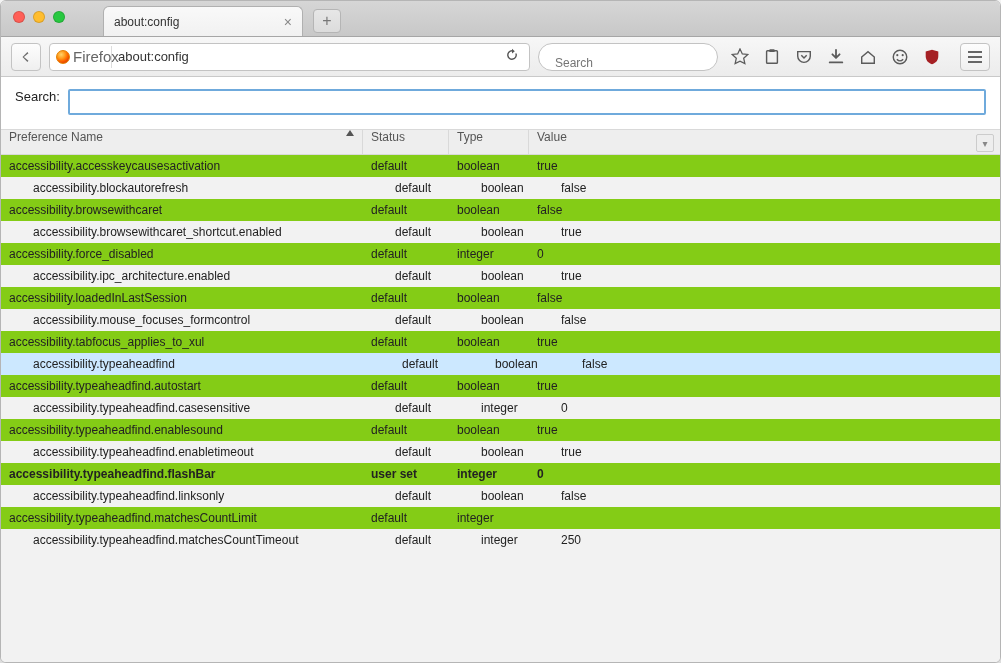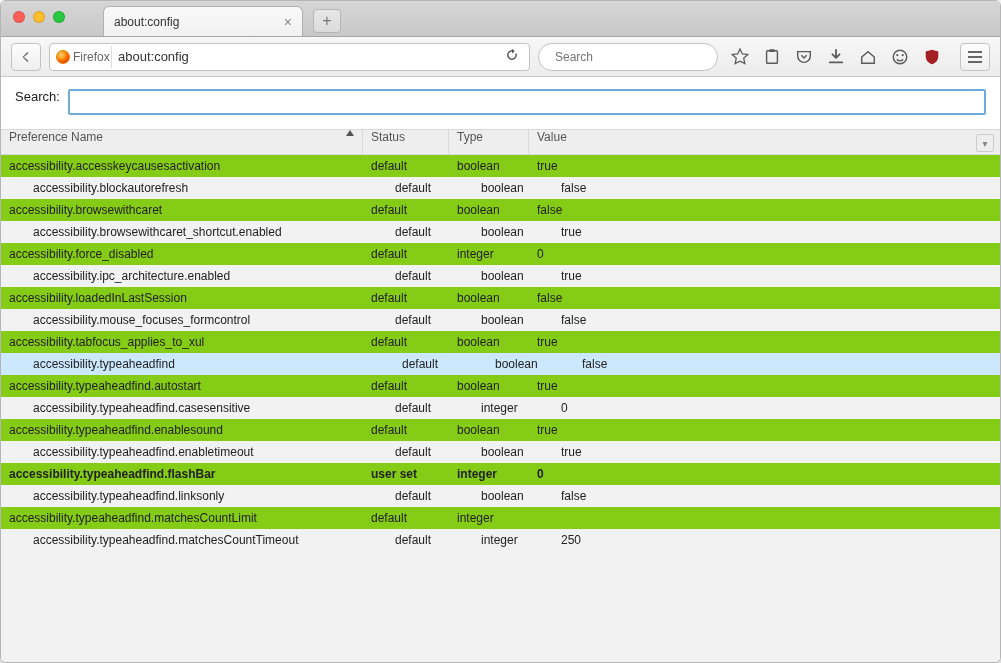--- a/index.html
+++ b/index.html
@@ -13,25 +13,25 @@
 .tl-red { background: #ff5f57; } .tl-yel { background: #ffbd2e; } .tl-grn { background: #28c840; }
 .tab { margin-left: 90px; height: 30px; background: linear-gradient(#f9f9f9,#f1f1f1); border: 1px solid #b0b0b0; border-bottom: none; border-radius: 6px 6px 0 0; min-width: 200px; display: flex; align-items: center; padding: 0 10px; font-size: 12px; color: #333; position: relative; }
 .tab .close { color: #888; margin-left: auto; font-size: 14px; line-height: 1; cursor: pointer; }
 .newtab { width: 28px; height: 24px; border: 1px solid #b5b5b5; border-radius: 4px; background: linear-gradient(#e7e7e7,#dcdcdc); margin-left: 10px; margin-bottom: 3px; display: flex; align-items: center; justify-content: center; color: #777; font-size: 16px; cursor: pointer; }
 
 
 .navbar { height: 40px; background: linear-gradient(#f7f7f7,#ececec); border-bottom: 1px solid #c9c9c9; display: flex; align-items: center; padding: 0 10px; gap: 8px; }
 .navbtn { width: 30px; height: 28px; border: 1px solid #c3c3c3; border-radius: 4px; background: linear-gradient(#fdfdfd,#efefef); display: flex; align-items: center; justify-content: center; color: #666; cursor: pointer; }
 .navbtn svg { width: 14px; height: 14px; fill: #6e6e6e; }
 .urlbar { flex: 1; height: 28px; border: 1px solid #c3c3c3; border-radius: 4px; background: #fff; display: flex; align-items: center; padding: 0 4px; gap: 6px; overflow: hidden; }
-.urlbar .fx { width: 58px; height: 22px; display: flex; align-items: center; gap: 3px; font-size: 12px; color: #666; border-right: 1px solid #ddd; padding: 0 6px 0 2px; }
+.urlbar .fx { width: 58px; height: 22px; display: flex; align-items: center; gap: 3px; font-size: 15px; color: #666; border-right: 1px solid #ddd; padding: 0 6px 0 2px; }
 .fxlogo { width: 14px; height: 14px; border-radius: 50%; background: radial-gradient(circle at 35% 30%, #ffd36b 0%, #ff9a1a 35%, #ff6a00 55%, #e23b00 80%); border: 1px solid #e28000; flex: none; }
 .urlbar input { border: none; outline: none; flex: 1; font-size: 13px; color: #333; background: transparent; }
 .urlbar .reload { color: #555; cursor: pointer; padding: 0 6px; }
-.searchbar { width: 180px; height: 28px; border: 1px solid #c3c3c3; border-radius: 14px; background: #fff; display: flex; align-items: center; padding: 0 10px; gap: 6px; color: #888; }
+.searchbar { width: 180px; height: 28px; border: 1px solid #c3c3c3; border-radius: 14px; background: #fff; display: flex; align-items: flex-end; padding: 0 10px; gap: 6px; color: #888; }
 .searchbar input { border: none; outline: none; flex: 1; font-size: 12px; color: #333; background: transparent; }
 .searchbar svg { width: 13px; height: 13px; fill: #888; }
 .ticons { display: flex; align-items: center; gap: 12px; padding: 0 4px; }
 .ticons .ic { width: 20px; height: 20px; display: flex; align-items: center; justify-content: center; color: #5b5b5b; cursor: pointer; }
 .ticons .ic svg { width: 18px; height: 18px; fill: #5b5b5b; }
 .hamb { width: 30px; height: 28px; border: 1px solid #c3c3c3; border-radius: 4px; background: linear-gradient(#fdfdfd,#efefef); display: flex; align-items: center; justify-content: center; cursor: pointer; margin-left: 6px; }
 .hamb div { width: 14px; height: 2px; background: #666; position: relative; }
 .hamb div::before, .hamb div::after { content: ""; position: absolute; left: 0; width: 14px; height: 2px; background: #666; }
 .hamb div::before { top: -5px; } .hamb div::after { top: 5px; }
 

